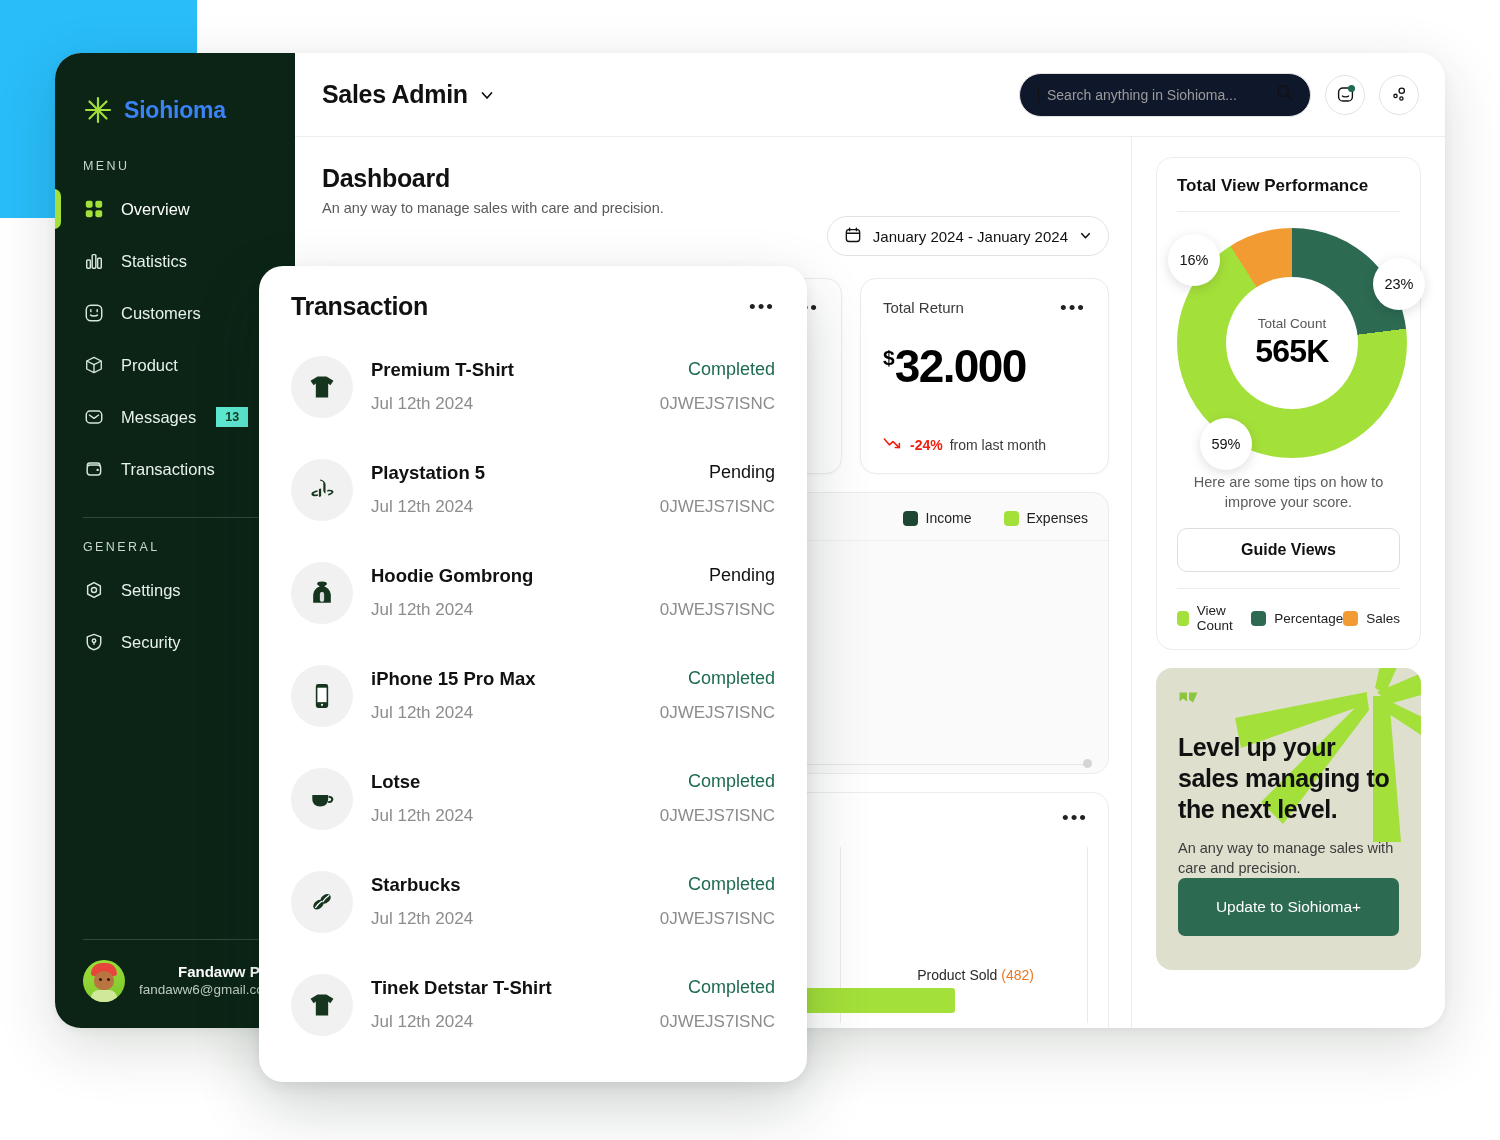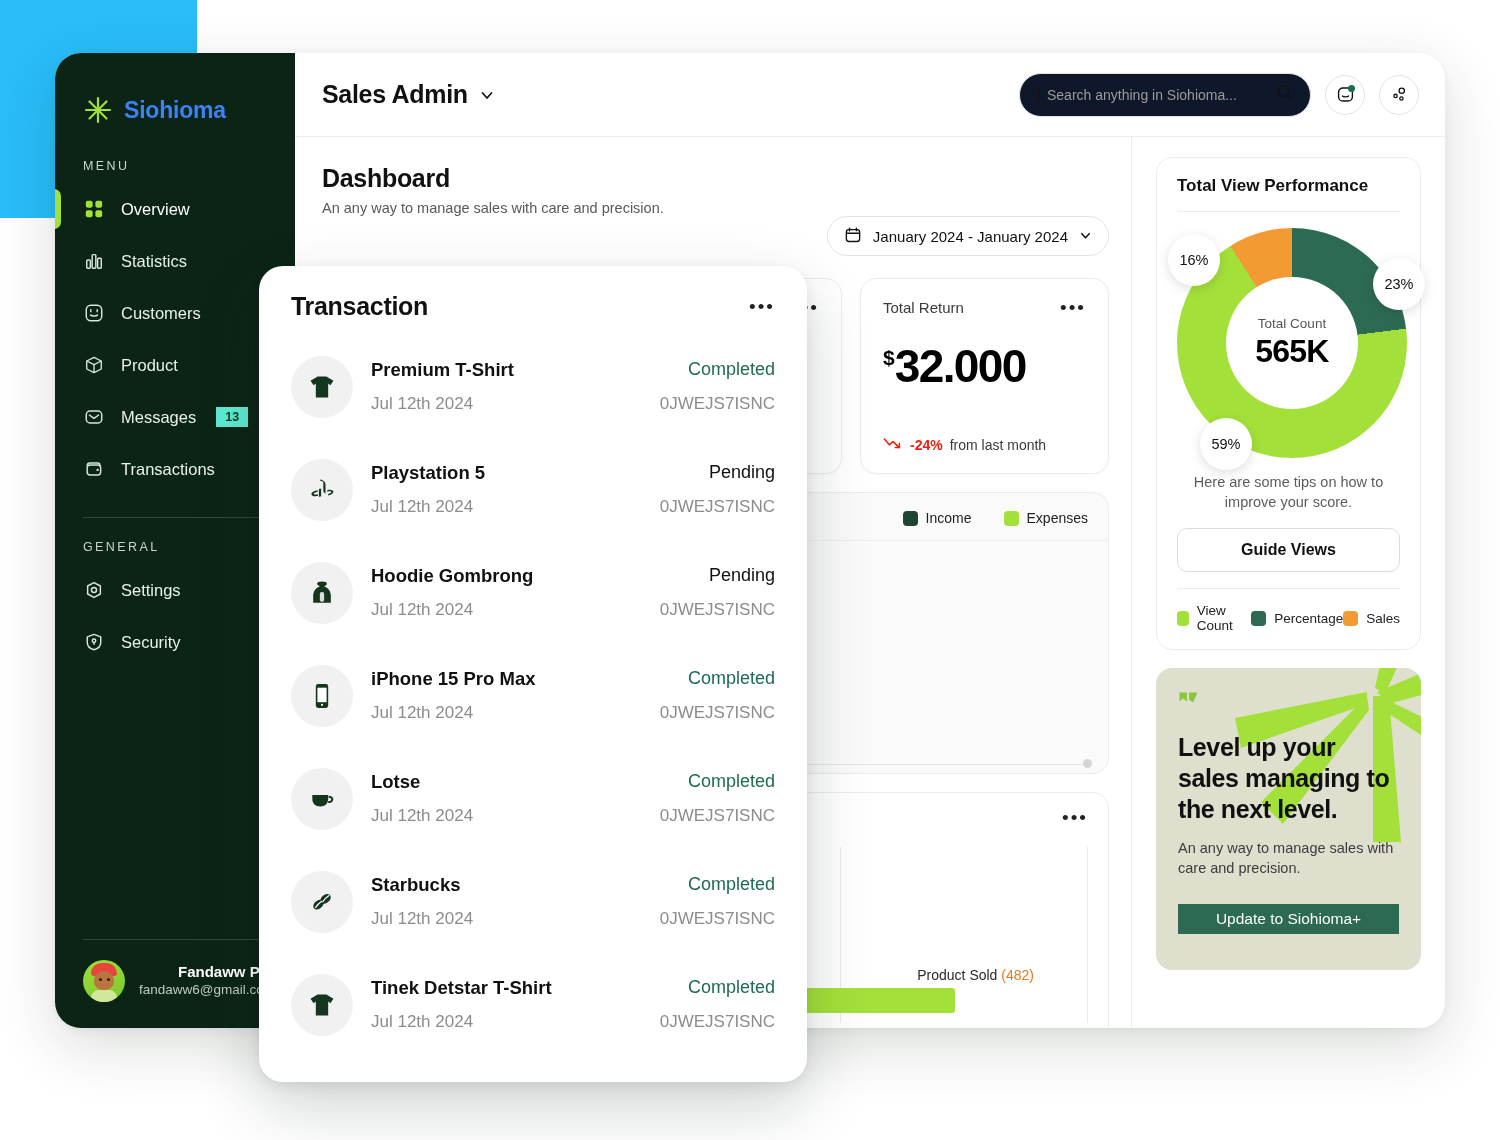--- a/index.html
+++ b/index.html
@@ -206,22 +206,22 @@
   .rlegend { display:flex; align-items:center; justify-content:space-between; padding-top:14px; margin-top:16px; border-top:1px solid #EDEDED; font-size:13.5px; color:#222;}
 
   .promo {
     margin-top:18px; border-radius:16px; background:#DEDFCD; padding:22px 22px 22px 22px;
     position:relative; overflow:hidden; height:302px;
   }
   .promo-icon { width:28px; height:22px; position:relative; z-index:2;}
   .promo-h { position:relative; z-index:2; font-size:25px; font-weight:700; color:#111; line-height:31px; letter-spacing:-.4px; margin-top:16px;}
   .promo-p { position:relative; z-index:2; font-size:14.5px; color:#3C3C3C; line-height:20px; margin-top:13px; max-width:232px;}
   .promo-btn {
-    position:relative; z-index:2; margin-top:26px; width:100%; height:30px;
-    background:#2D6A52; color:#fff; border:none; border-radius:0;
+    position:relative; z-index:2; width:100%; height:58px;
+    background:#2D6A52; color:#fff; border:none; border-radius:7px;
     font-size:15.5px; cursor:pointer; font-family:"Liberation Sans", sans-serif;
   }
   .promo-burst { position:absolute; right:-36px; top:-16px; width:260px; height:260px; z-index:1;}
 
   
   .tx-panel {
     position:absolute; left:259px; top:266px; width:548px; height:816px;
     background:#fff; border-radius:24px;
     box-shadow: 0 24px 64px rgba(15,40,25,.20), 0 4px 14px rgba(0,0,0,.07);
     padding: 26px 32px 0 32px; z-index:50; overflow:hidden;

